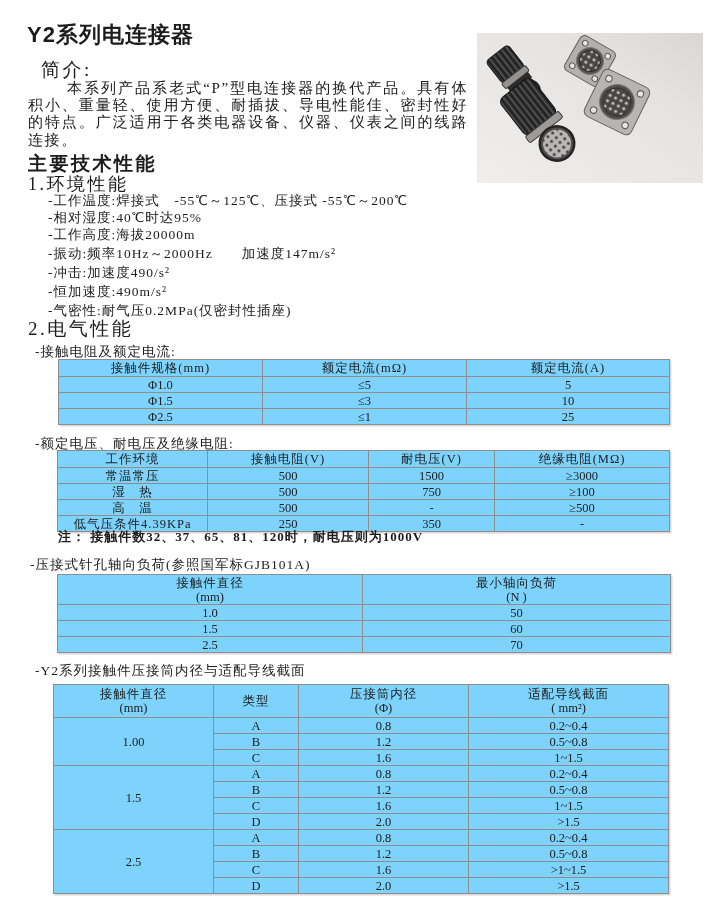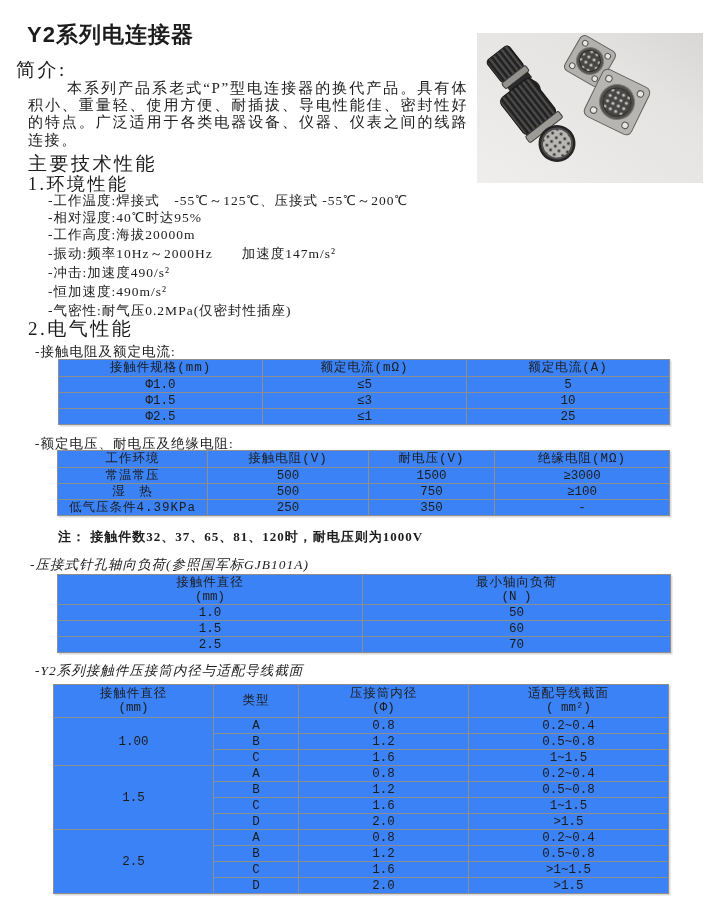--- a/index.html
+++ b/index.html
@@ -7,24 +7,24 @@
         font-family:"Liberation Serif",serif;color:#1c1c1c;overflow:hidden;}
   .abs{position:absolute;}
   .h-title{font-family:"Liberation Sans",sans-serif;font-weight:700;font-size:22px;letter-spacing:1px;}
   .h-sec{font-size:19px;letter-spacing:2.5px;}
   .h-sub{font-size:18px;letter-spacing:2.5px;}
   .para{font-size:15px;line-height:17.2px;text-indent:2.6em;text-align:justify;letter-spacing:1.6px;}
   .envlist{list-style:none;margin:0;padding:0;font-size:13.5px;letter-spacing:1px;}
   .envlist li{line-height:17px;}
   .envlist li.sp{margin-top:2px;}
   .tlabel{font-size:13.5px;font-weight:400;letter-spacing:1px;}
-  .tlabel.reg{font-weight:400;font-style:italic;}
+  .tlabel.reg{font-weight:400;}
   .note{font-size:13px;font-weight:700;letter-spacing:1px;}
-  table.t{border-collapse:collapse;table-layout:fixed;background:#3b82f6;
-          font-family:Liberation Mono, monospace;
+  table.t{border-collapse:collapse;table-layout:fixed;background:#7dd3fc;
+          font-family:Liberation Serif, serif;
           border:1.5px solid #616161;box-shadow:1.5px 1.5px 0 rgba(0,0,0,0.15);}
   .t th,.t td{border:1px solid #8e8e8e;text-align:center;vertical-align:middle;
               font-weight:400;padding:0;font-size:12.5px;line-height:14px;overflow:hidden;}
   .cn{letter-spacing:1px;}
   .t1 th{height:16px;} .t1 td{height:15px;}
   .t2 th{height:16px;} .t2 td{height:15px;}
   .t3 thead th{height:29px;} .t3 td{height:15px;}
   .t4 thead th{height:32px;} .t4 td{height:15px;}
   .t4 tr.group-top td{border-top:1.5px solid #6a6a6a;}
   .photo{width:226px;height:150px;}
@@ -88,24 +88,24 @@
 
       <g transform="translate(64,90) rotate(-38)">
         <rect x="-20" y="-44" width="40" height="46" rx="6" fill="url(#ribs)" stroke="#141414"></rect>
         <rect x="-21" y="1" width="42" height="8" rx="2" fill="#9d9b98" stroke="#3a3a3a"></rect>
         <circle cx="0" cy="26" r="18.5" fill="#242424"></circle>
         <circle cx="0" cy="26" r="15" fill="url(#pinsDark)" stroke="#4f4f4f" stroke-width="2"></circle>
       </g>
     </svg>
   </div>
 
-  <div class="abs h-sec" style="left:16px;top:57px;">简介:</div>
+  <div class="abs h-sec" style="left:41px;top:57px;">简介:</div>
   <div class="abs para" style="left:28px;top:80px;width:440px;">本系列产品系老式“P”型电连接器的换代产品。具有体积小、重量轻、使用方便、耐插拔、导电性能佳、密封性好的特点。广泛适用于各类电器设备、仪器、仪表之间的线路连接。</div>
 
-  <div class="abs h-sec" style="left:28px;top:151px;">主要技术性能</div>
+  <div class="abs h-sec" style="left:28px;top:151px;font-weight:bold;">主要技术性能</div>
   <div class="abs h-sub" style="left:28px;top:172px;">1.环境性能</div>
 
   <ul class="abs envlist" style="left:48px;top:192px;width:430px;">
     <li>-工作温度:焊接式　-55℃～125℃、压接式 -55℃～200℃</li>
     <li>-相对湿度:40℃时达95%</li>
     <li>-工作高度:海拔20000m</li>
     <li class="sp">-振动:频率10Hz～2000Hz　　加速度147m/s²</li>
     <li class="sp">-冲击:加速度490/s²</li>
     <li class="sp">-恒加速度:490m/s²</li>
     <li class="sp">-气密性:耐气压0.2MPa(仅密封性插座)</li>
@@ -169,20 +169,26 @@
         <td>1500</td>
         <td>≥3000</td>
       </tr>
       <tr>
         <td class="cn">湿　热</td>
         <td>500</td>
         <td>750</td>
         <td>≥100</td>
       </tr>
       <tr>
+        <td class="cn">高　温</td>
+        <td>500</td>
+        <td>-</td>
+        <td>≥500</td>
+      </tr>
+      <tr>
         <td class="cn">低气压条件4.39KPa</td>
         <td>250</td>
         <td>350</td>
         <td>-</td>
       </tr>
     </tbody>
   </table>
   <div class="abs note" style="left:58px;top:528px;">注： 接触件数32、37、65、81、120时，耐电压则为1000V</div>
 
   <div class="abs tlabel reg" style="left:30px;top:556px;">-压接式针孔轴向负荷(参照国军标GJB101A)</div>

